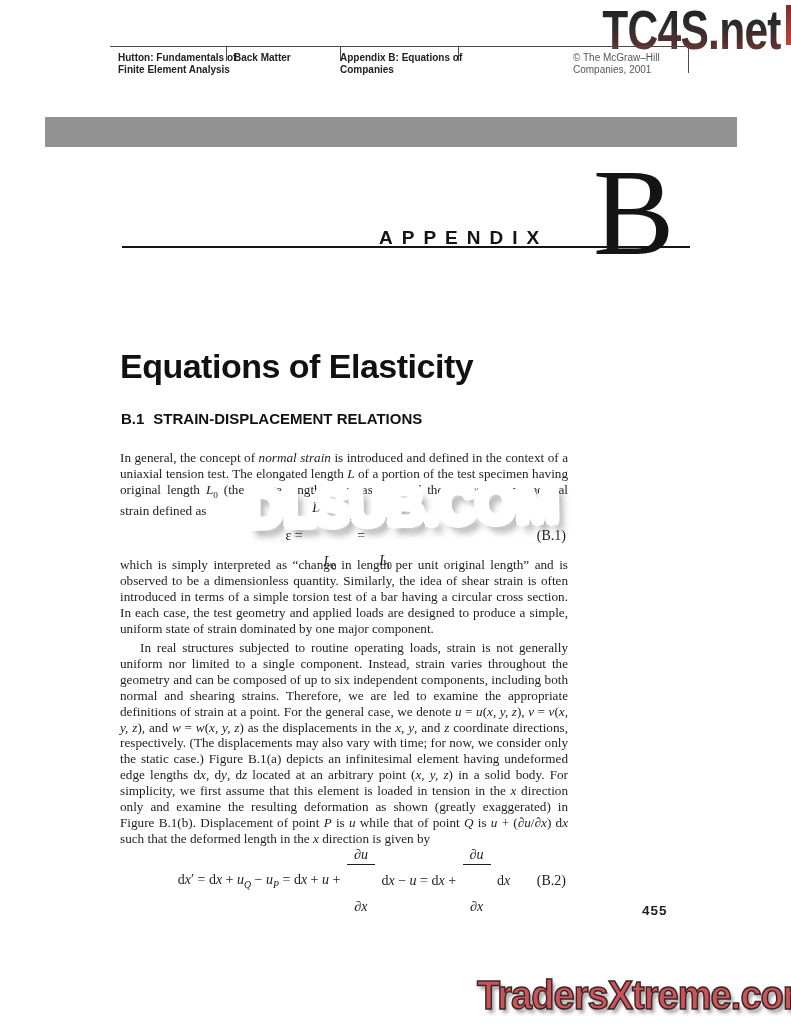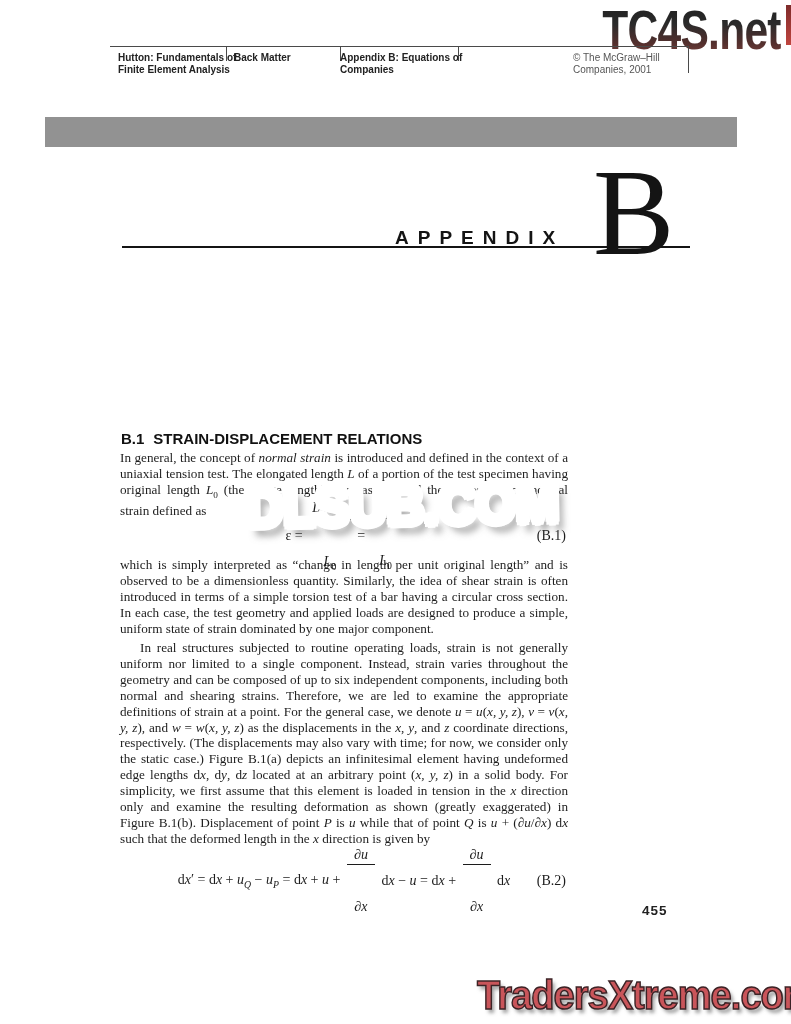--- a/index.html
+++ b/index.html
@@ -21,28 +21,28 @@
   .vdiv.tall{height:27px;}
   .hcell{position:absolute;top:52px;font-size:10px;line-height:11.5px;font-weight:bold;color:#222;}
   .hcell.pub{font-weight:normal;color:#555;}
 
   
   .banner{position:absolute;left:45px;top:117px;width:692px;height:30px;background:#929292;}
 
   
   .apx-rule{position:absolute;left:122px;top:246px;width:568px;height:2px;background:#141414;}
   .apx-word{position:absolute;left:379px;top:227px;font-size:19px;font-weight:bold;
-            letter-spacing:9px;color:#141414;margin-left:16px;}
+            letter-spacing:9px;color:#141414;}
   .apx-letter{position:absolute;left:593px;top:165px;font-family:"Liberation Serif",serif;
             font-size:122px;line-height:95px;font-weight:400;color:#141414;}
 
   
   .title{position:absolute;left:120px;top:347px;margin:0;font-size:34px;font-weight:800;
          letter-spacing:-0.5px;color:#111;}
-  .sect{position:absolute;left:121px;top:430px;margin:0;font-size:15px;font-weight:bold;color:#111;}
+  .sect{position:absolute;left:121px;top:410px;margin:0;font-size:15px;font-weight:bold;color:#111;}
   .sect .num{margin-right:9px;}
 
   
   .para{position:absolute;left:120px;width:448px;margin:0;font-family:"Liberation Serif",serif;
         font-size:13.2px;line-height:15.9px;text-align:justify;color:#1d1d1d;}
   .p1{top:450px;} .p2{top:557px;} .p3{top:640px;text-indent:20px;}
   .para sub, .eq sub{font-size:70%;}
   .it{font-style:italic;}
 
   
@@ -104,20 +104,21 @@
       <div>Companies, 2001</div>
     </div>
   </div>
 
   <div class="banner"></div>
 
   <div class="apx-rule"></div>
   <div class="apx-word">APPENDIX</div>
   <div class="apx-letter">B</div>
 
+  <h1 class="title">Equations of Elasticity</h1>
   <h2 class="sect"><span class="num">B.1</span><span>STRAIN-DISPLACEMENT RELATIONS</span></h2>
 
   <p class="para p1"><span>In general, the concept of </span><i>normal strain</i><span> is introduced and defined in the context of a uniaxial tension test. The elongated length </span><i>L</i><span> of a portion of the test specimen having original length </span><i>L</i><sub>0</sub><span> (the gauge length) is measured and the corresponding normal strain defined as</span></p>
 
   <div class="eq eq1">
     <div class="eq-row">
       <span><span>ε = </span></span>
       <span class="frac">
         <span class="fnum"><i>L</i><span> − </span><i>L</i><sub>0</sub></span>
         <span class="fden"><i>L</i><sub>0</sub></span>

